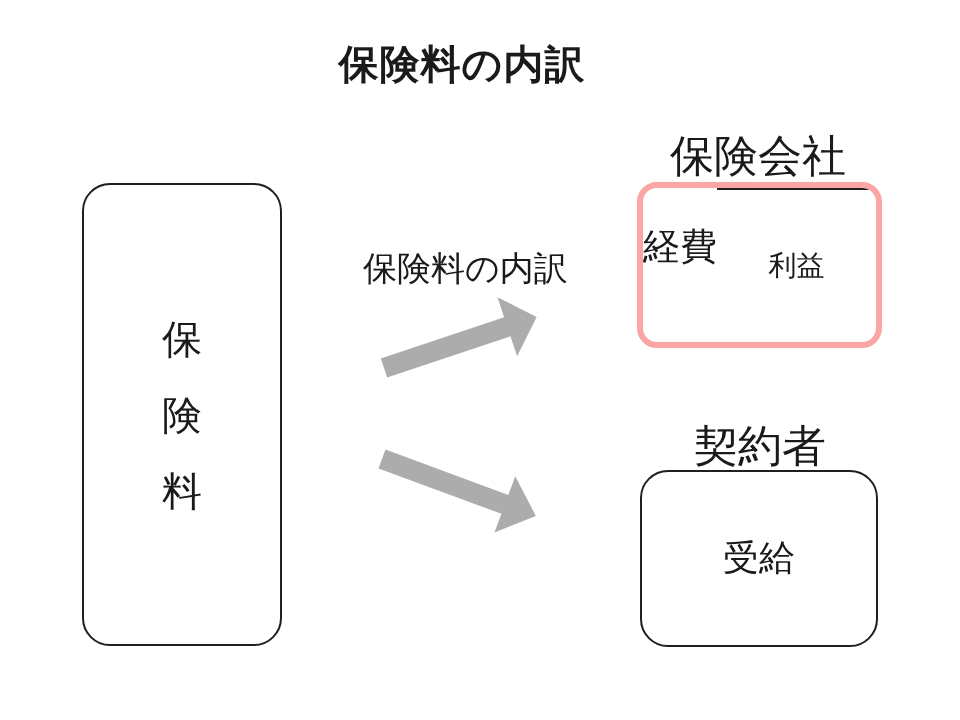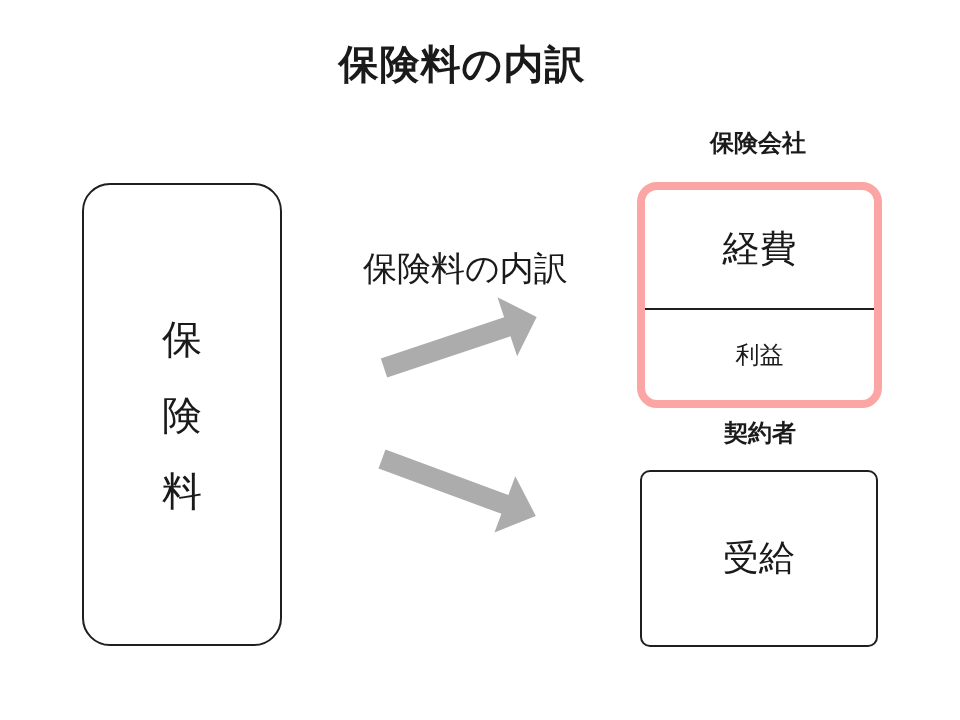--- a/index.html
+++ b/index.html
@@ -55,68 +55,67 @@
 
   .arrow-caption {
     left: 363px;
     top: 246px;
     font-size: 34px;
     font-weight: 500;
     white-space: nowrap;
   }
 
   .box-caption {
-    font-size: 24px;
-    font-weight: 700;
+    font-size: 44px;
+    font-weight: 400;
     transform: translateX(-50%);
     white-space: nowrap;
   }
   .caption-company { left: 758px; top: 127px; }
   .caption-policyholder { left: 760px; top: 417px; text-align: right; }
 
   
   .company-box {
     left: 637px;
     top: 182px;
     width: 245px;
-    height: 226px;
-    border: 8px solid #fca5a5;
+    height: 166px;
+    border: 6px solid #fca5a5;
     border-radius: 20px;
     box-sizing: border-box;
     background: #ffffff;
     display: flex;
-    flex-direction: column;
     overflow: hidden;
   }
   .company-cell-top {
     height: 118px;
     display: flex;
     align-items: center;
     justify-content: center;
     font-size: 37px;
     font-weight: 500;
   }
   .company-cell-bottom {
     flex: 1;
     border-top: 2px solid #1f1f1f;
     display: flex;
     align-items: center;
     justify-content: center;
-    font-size: 24px;
+    font-size: 28px;
     font-weight: 500;
   }
 
   
   .policyholder-box {
     left: 640px;
     top: 470px;
     width: 238px;
     height: 177px;
     border: 2px solid #1f1f1f;
-    border-radius: 10px;
+    border-radius: 28px;
     box-sizing: border-box;
     background: #ffffff;
     display: flex;
     align-items: center;
     justify-content: center;
     font-size: 36px;
     font-weight: 500;
   }
 
   svg.arrow-layer {

